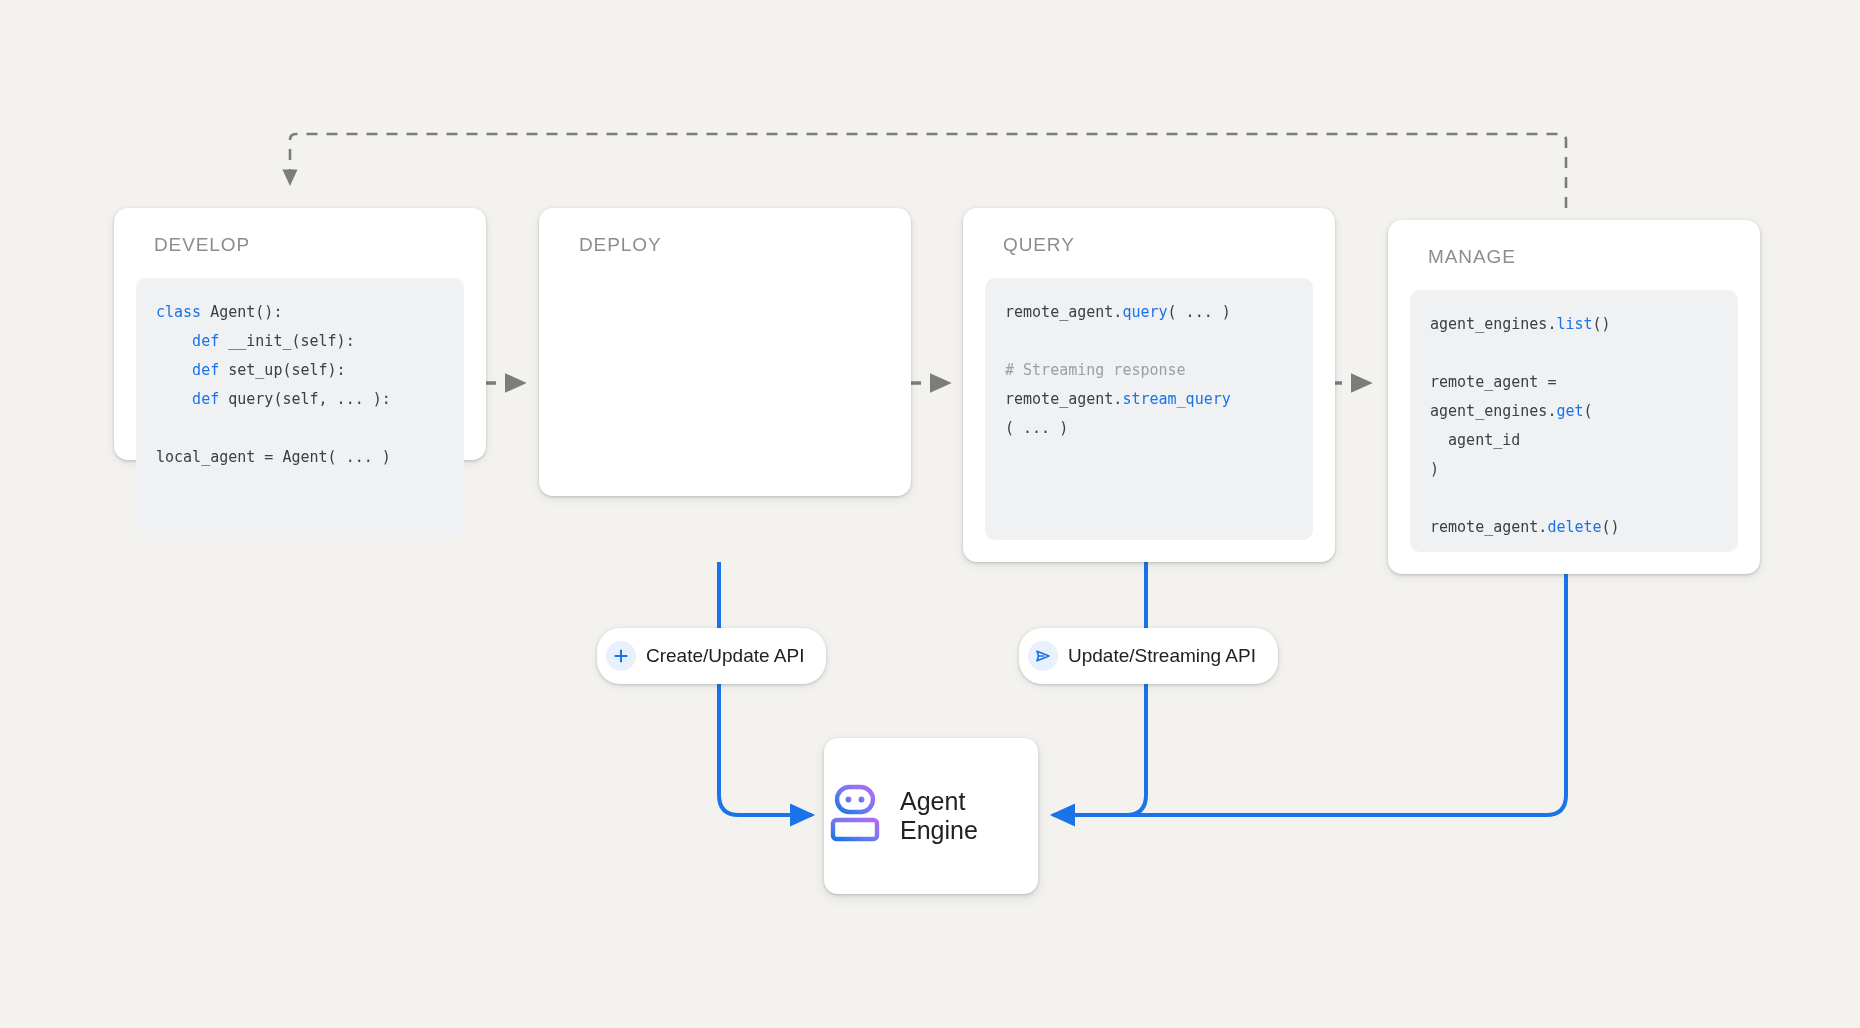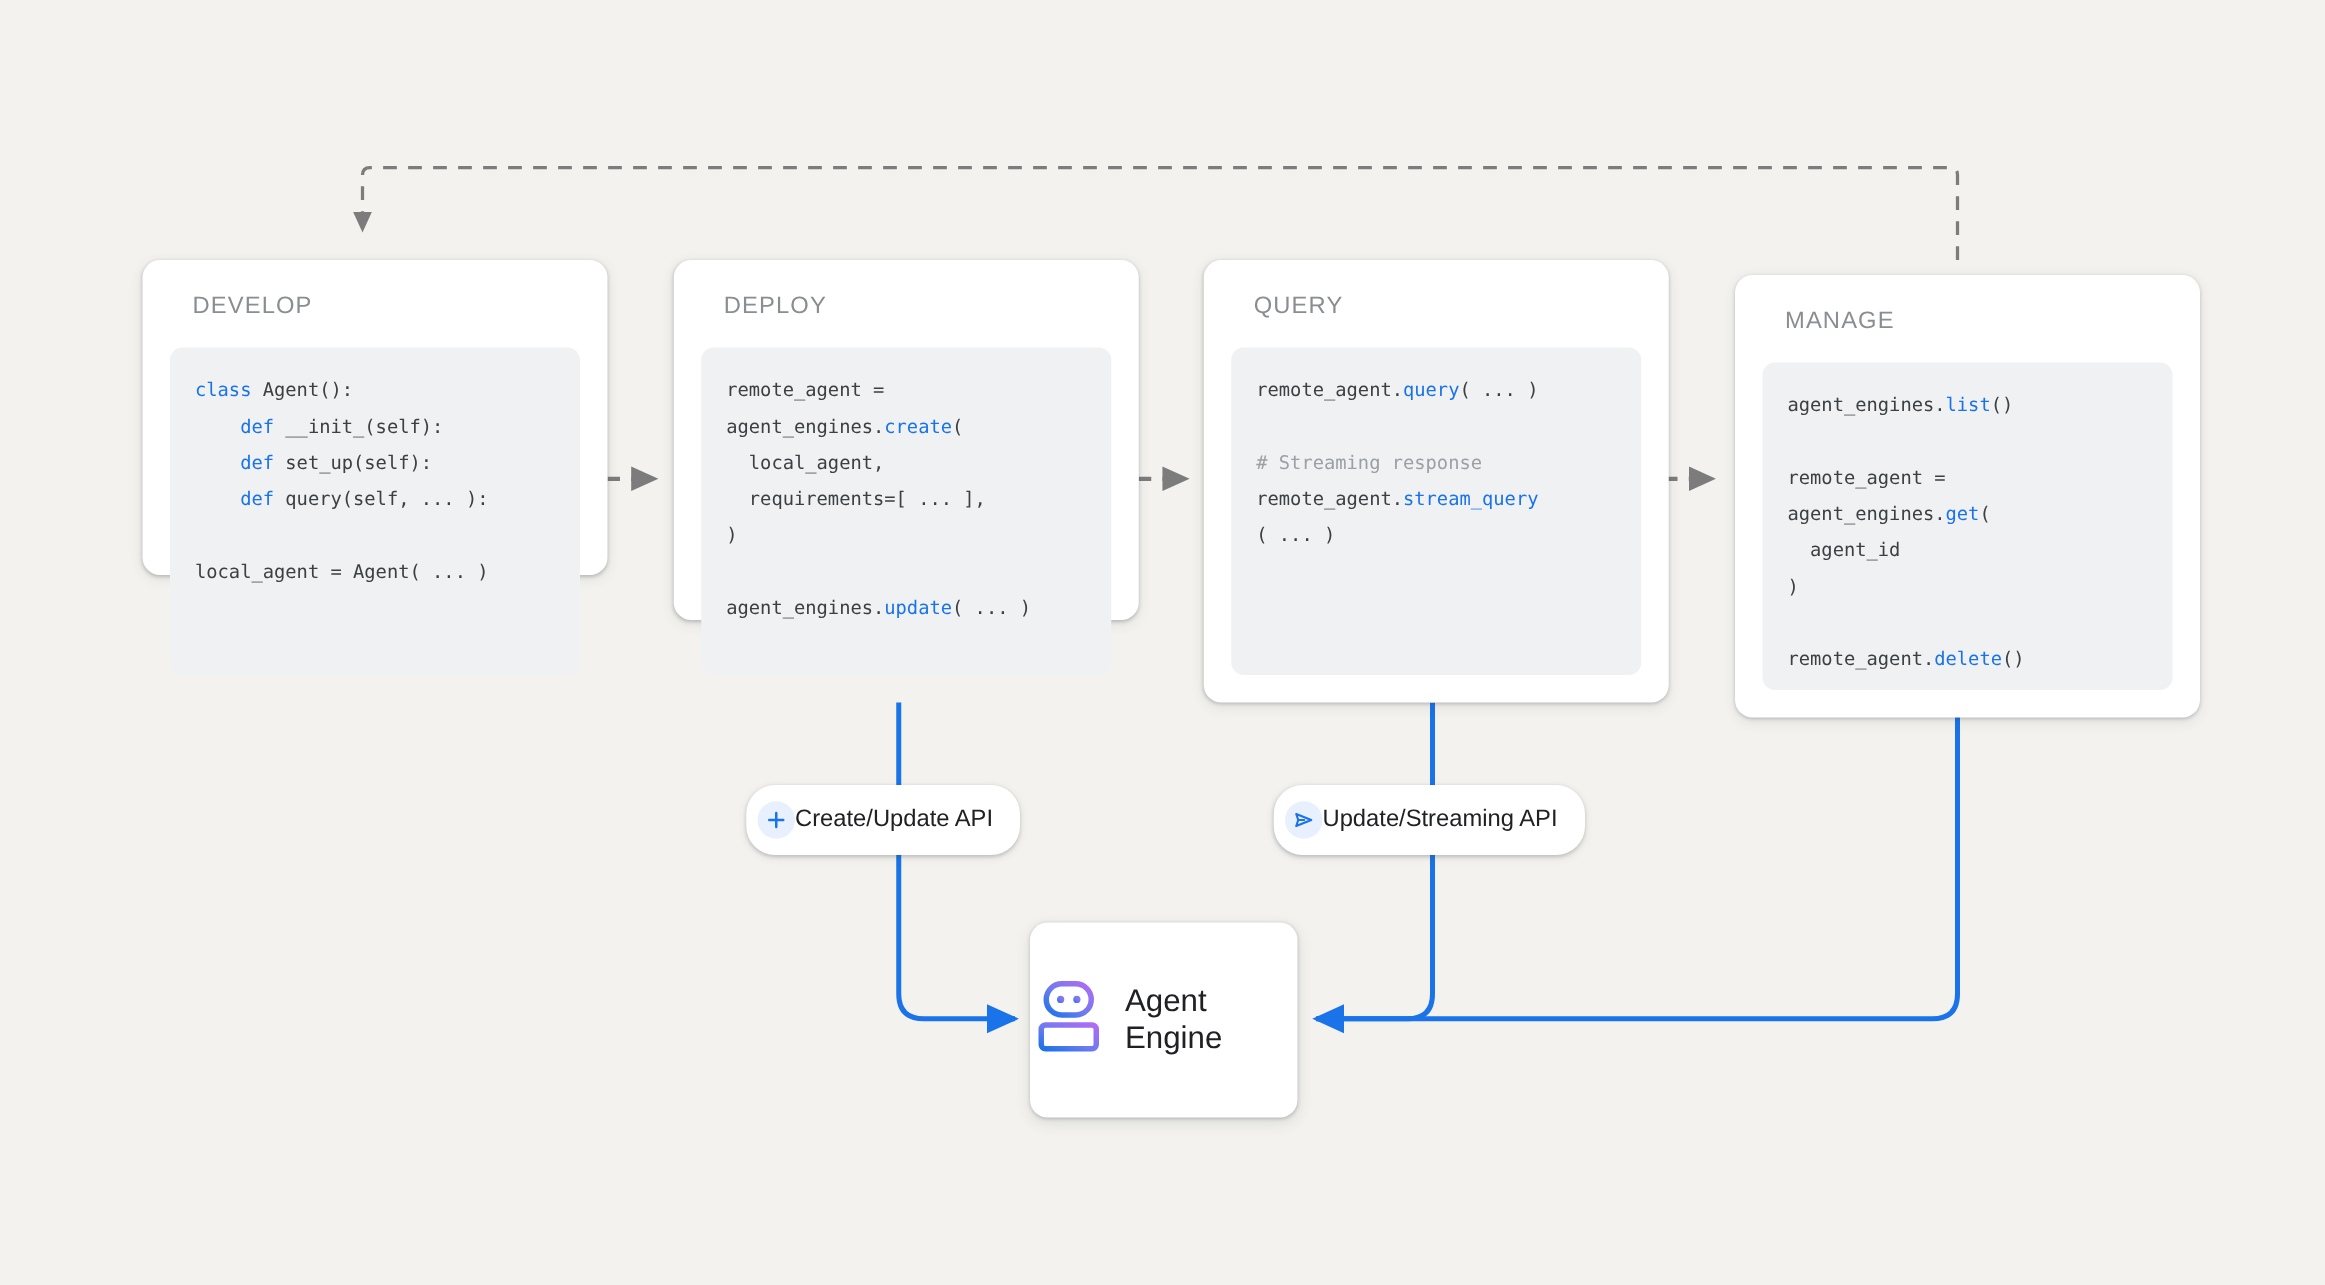--- a/index.html
+++ b/index.html
@@ -57,20 +57,21 @@
   .cmt { color: #9aa0a6; }
 
   .pill {
     position: absolute;
     height: 56px;
     background: #ffffff;
     border-radius: 23px;
     box-shadow: 0 1px 3px rgba(60,64,67,0.22), 0 2px 8px rgba(60,64,67,0.10);
     display: flex;
     align-items: center;
+    gap: 10px;
     padding: 0 22px 0 9px;
     box-sizing: border-box;
     white-space: nowrap;
     z-index: 5;
   }
   .pill-label {
     font-size: 19px;
     color: #202124;
     font-family: "Liberation Sans", sans-serif;
   }
@@ -139,27 +140,20 @@
     <div class="code" style="height:262px;"><span class="kw">class </span><span>Agent():</span>
 <span class="kw">    def </span><span>__init_(self):</span>
 <span class="kw">    def </span><span>set_up(self):</span>
 <span class="kw">    def </span><span>query(self, ... ):</span>
 <span></span>
 <span>local_agent = Agent( ... )</span></div>
   </div>
 
   <div class="card" style="left:539px; top:208px; width:372px; height:288px;">
     <div class="card-title">DEPLOY</div>
-    <div class="code" style="height:262px;"><span>remote_agent =</span>
-<span>agent_engines.</span><span class="fn">create</span><span>(</span>
-<span>  local_agent,</span>
-<span>  requirements=[ ... ],</span>
-<span>)</span>
-<span></span>
-<span>agent_engines.</span><span class="fn">update</span><span>( ... )</span></div>
   </div>
 
   <div class="card" style="left:963px; top:208px; width:372px; height:354px;">
     <div class="card-title">QUERY</div>
     <div class="code" style="height:262px;"><span>remote_agent.</span><span class="fn">query</span><span>( ... )</span>
 <span></span>
 <span class="cmt"># Streaming response</span>
 <span>remote_agent.</span><span class="fn">stream_query</span>
 <span>( ... )</span></div>
   </div>

